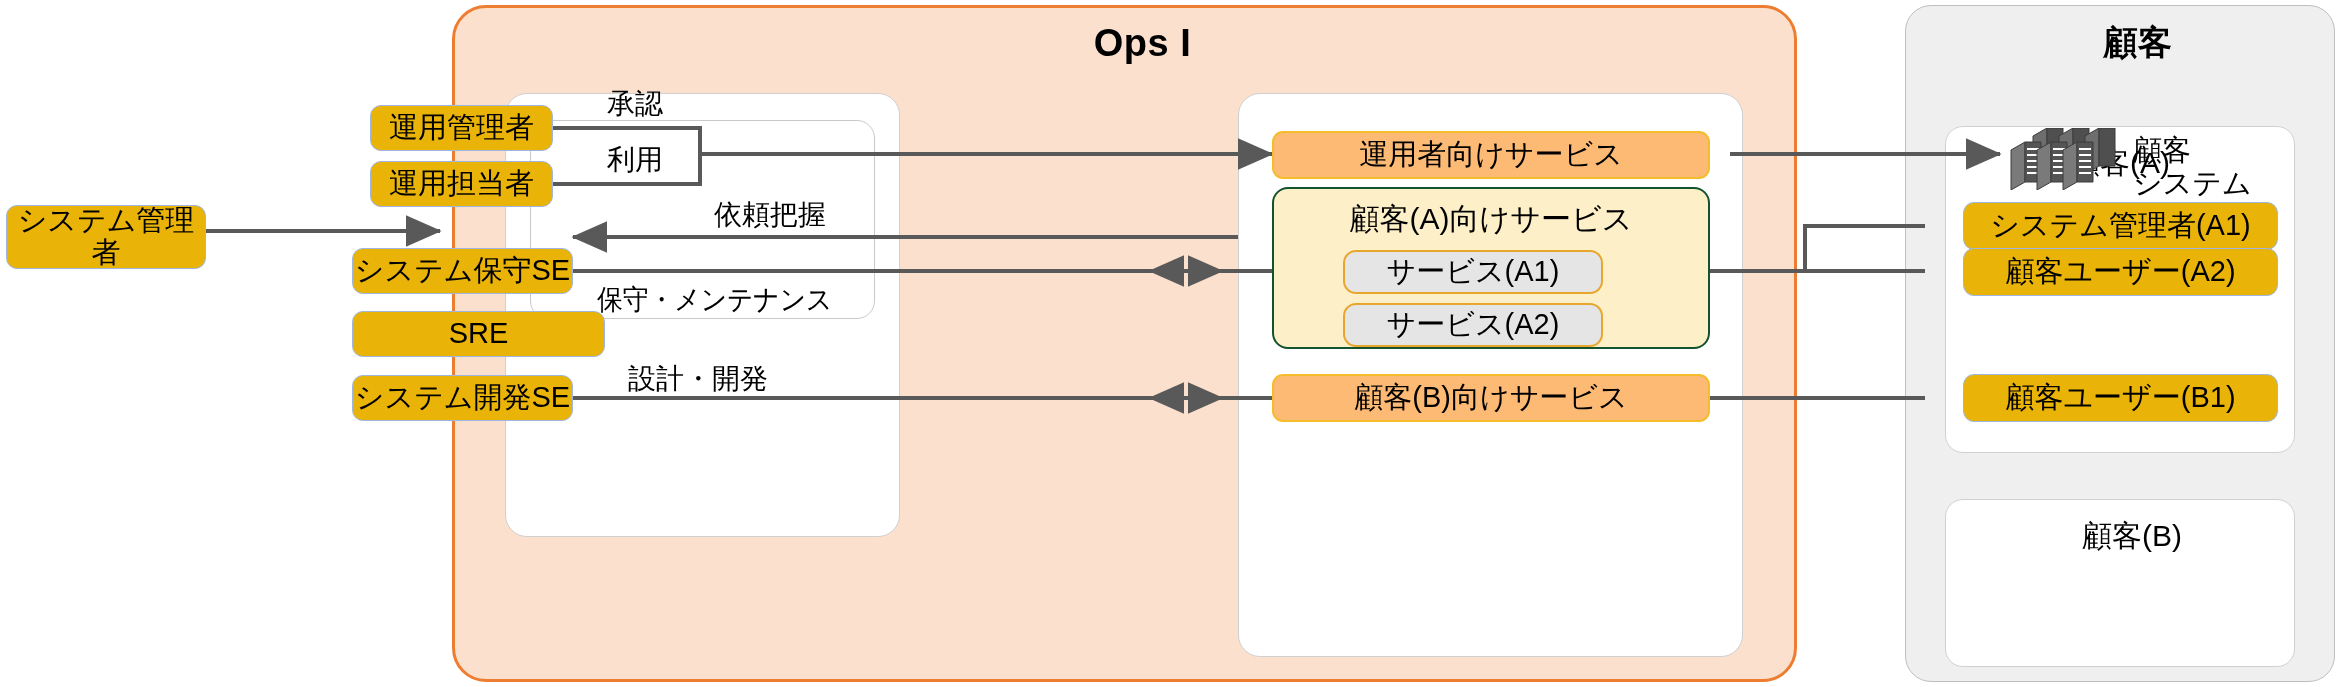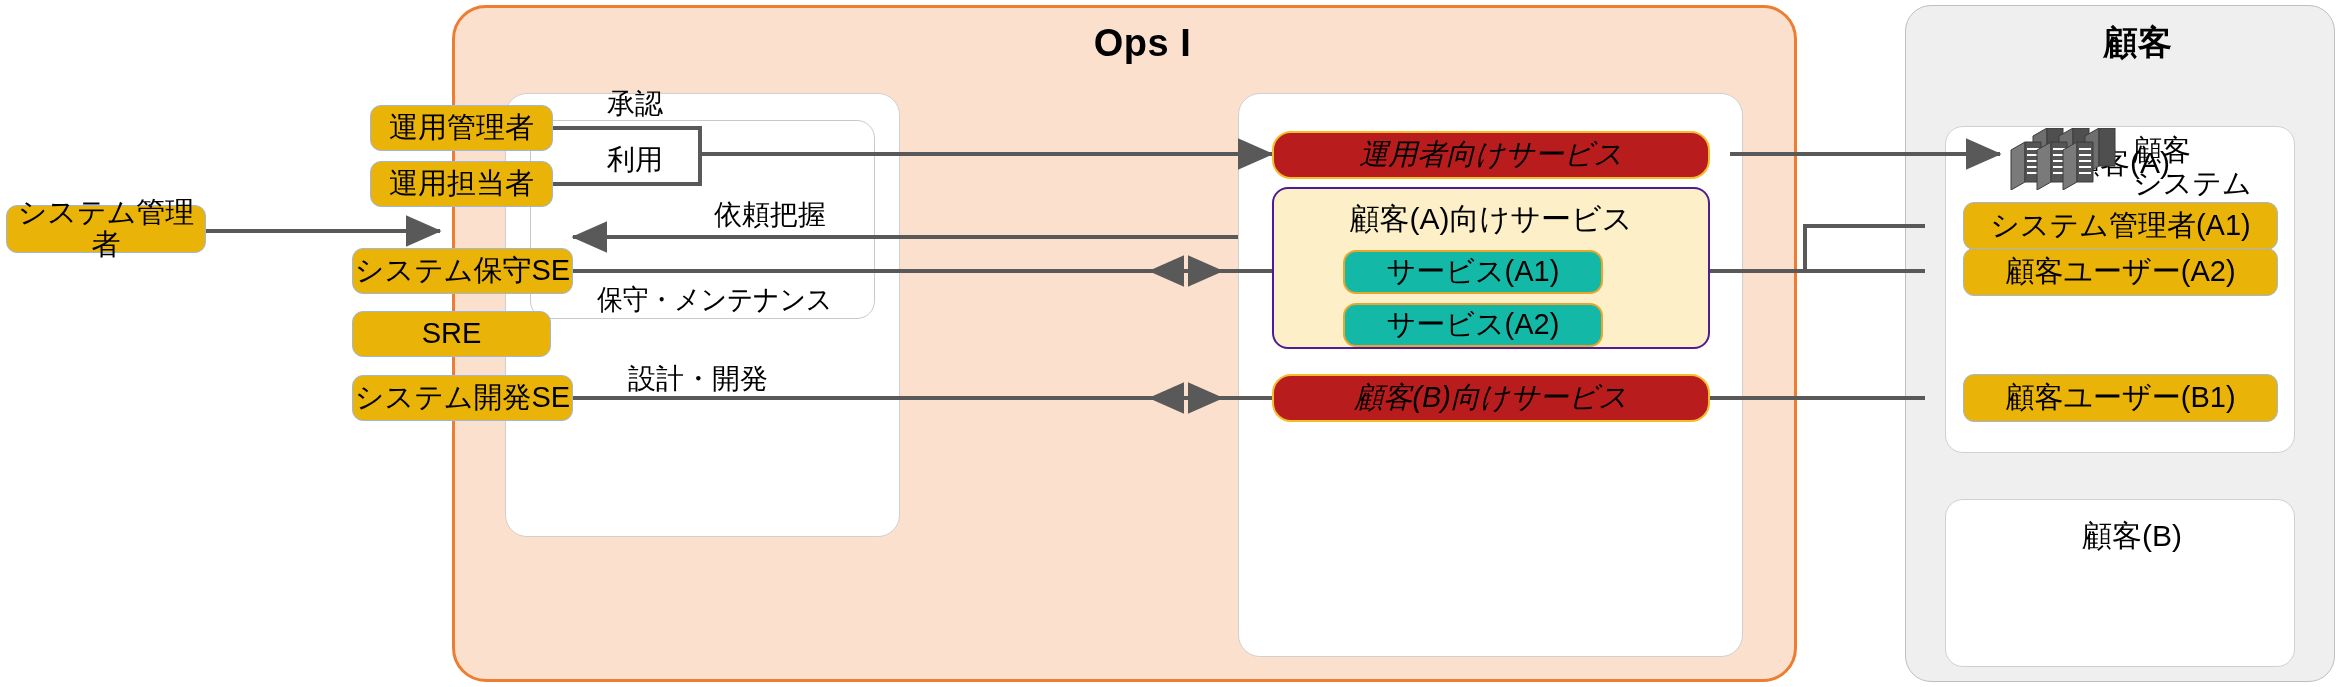--- a/index.html
+++ b/index.html
@@ -89,34 +89,33 @@
   .actor {
     background: #eab308;
     border: 1.5px solid #9DB7E0;
     border-radius: 11px;
     color: #000000;
     font-size: 29px;
     line-height: 1.1;
   }
   
   .service {
-    background: #b91c1c;
+    background: #fdba74;
     border: 2px solid #F5BD2B;
-    border-radius: 19px;
+    border-radius: 11px;
     color: #000000;
     font-size: 29px;
-    font-style: italic;
   }
   .service-group {
     background: #FDEFC7;
-    border: 2px solid #4c1d95;
+    border: 2px solid #14532d;
     border-radius: 16px;
   }
   .service-sub {
-    background: #14b8a6;
+    background: #e5e5e5;
     border: 2px solid #E8A72C;
     border-radius: 13px;
     color: #000000;
     font-size: 29px;
   }
   .group-title {
     position: absolute;
     left: 0; right: 0;
     text-align: center;
     font-size: 30px;
@@ -194,34 +193,34 @@
       <path d="M1730,154 L2000,154" marker-end="url(#arrowR)"></path>
 
       <path d="M1925,226 L1805,226 L1805,271"></path>
       <path d="M1925,271 L1805,271"></path>
       <path d="M1805,271 L1150,271" marker-end="url(#arrowL)"></path>
 
       <path d="M1925,398 L1150,398" marker-end="url(#arrowL)"></path>
     </g>
   </svg>
 
-  <div class="box actor" style="left:6px; top:205px; width:200px; height:48px;">
+  <div class="box actor" style="left:6px; top:205px; width:200px; height:64px;">
     <span>システム管理者</span>
   </div>
 
   <div class="box actor" style="left:370px; top:105px; width:183px; height:46px; left:370px;">
     <span>運用管理者</span>
   </div>
   <div class="box actor" style="left:370px; top:161px; width:183px; height:46px;">
     <span>運用担当者</span>
   </div>
   <div class="box actor" style="left:352px; top:248px; width:221px; height:46px;">
     <span>システム保守SE</span>
   </div>
-  <div class="box actor" style="left:352px; top:311px; width:199px; height:46px;text-align:right;">
+  <div class="box actor" style="left:352px; top:311px; width:253px; height:46px;text-align:right;">
     <span>SRE</span>
   </div>
   <div class="box actor" style="left:352px; top:375px; width:221px; height:46px;">
     <span>システム開発SE</span>
   </div>
 
   <div class="edge-label" style="left:607px; top:85px;">承認</div>
   <div class="edge-label" style="left:607px; top:141px;">利用</div>
   <div class="edge-label" style="left:714px; top:196px;">依頼把握</div>
   <div class="edge-label narrow" style="left:597px; top:281px;">保守・メンテナンス</div>

